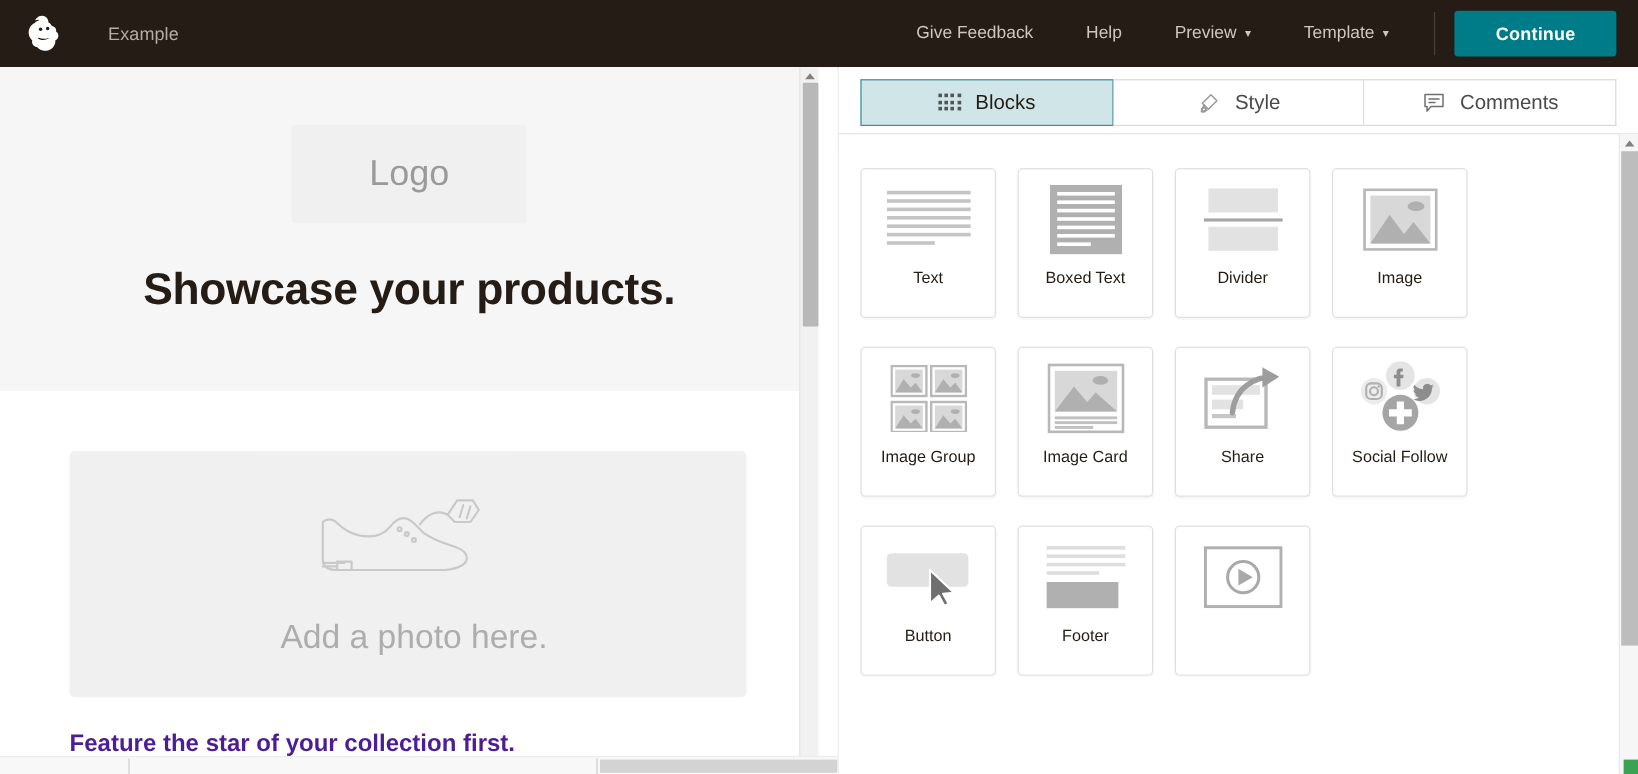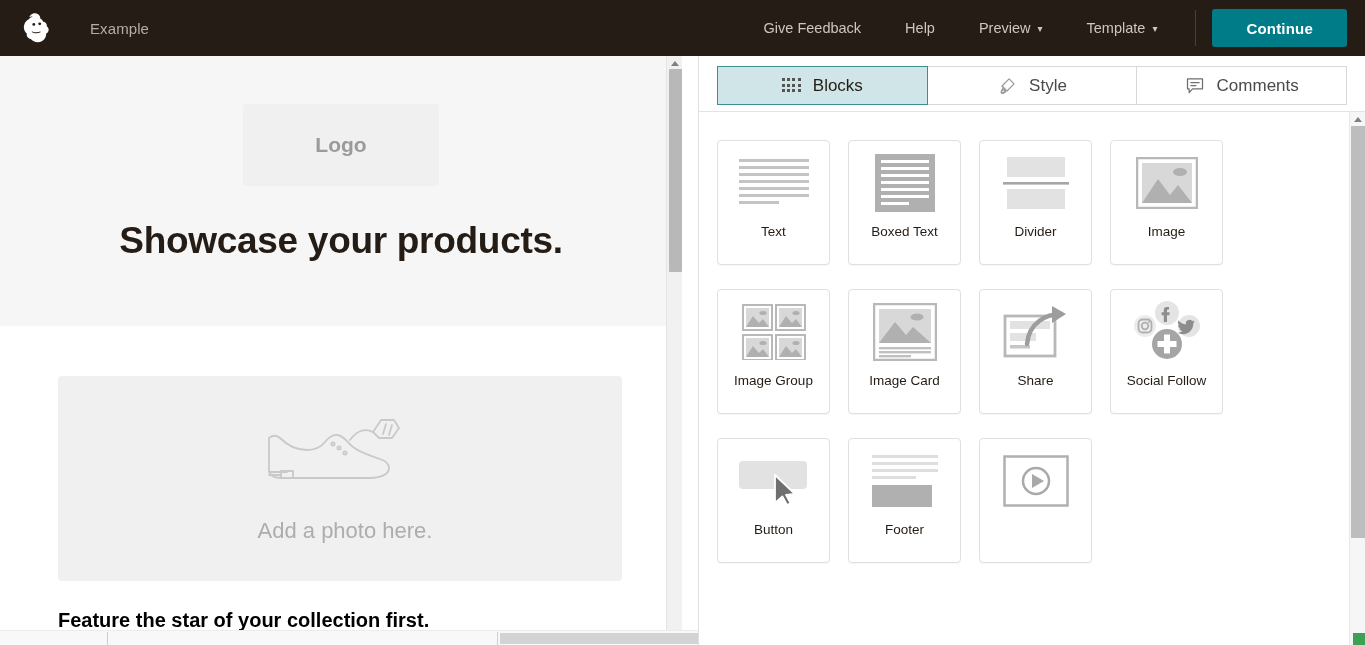--- a/index.html
+++ b/index.html
@@ -77,43 +77,43 @@
     width: 682px; height: 270px;
     padding-top: 48px;
   }
   .logo-placeholder {
     width: 196px; height: 82px; margin: 0 auto;
     background: #f0f0f0;
     border-radius: 3px;
     display: flex; align-items: center; justify-content: center;
   }
   .logo-placeholder span {
-    color: #9a9a9a; font-size: 21px; font-weight: bold;
+    color: #9a9a9a; font-size: 30px; font-weight: normal;
   }
   .hero-headline {
     text-align: center; margin-top: 34px;
     font-size: 37px; font-weight: bold; color: #241c15;
     letter-spacing: -0.3px;
   }
   .email-body {
     background: #ffffff; width: 682px;
     padding: 50px 58px 0 58px;
   }
   .photo-placeholder {
     width: 564px; height: 205px;
     background: #f0f0f0; border-radius: 4px;
     display: flex; flex-direction: column;
     align-items: center; justify-content: center;
   }
   .photo-caption {
-    color: #adadad; font-size: 22px; margin-top: 14px; margin-left: 10px;
+    color: #adadad; font-size: 28px; margin-top: 14px; margin-left: 10px;
   }
   .body-headline {
     margin-top: 28px;
-    font-size: 20px; font-weight: bold; color: #000000;
+    font-size: 20px; font-weight: bold; color: #4c1d95;
   }
 
   
   .v-scroll-left {
     position: absolute; top: 0; right: 16px;
     width: 16px; height: 574px;
     background: #f1f1f1; border-left: 1px solid #e4e4e4;
   }
   .v-scroll-left .arrow-up {
     position: absolute; top: 1px; left: 0; width: 16px; height: 13px;

